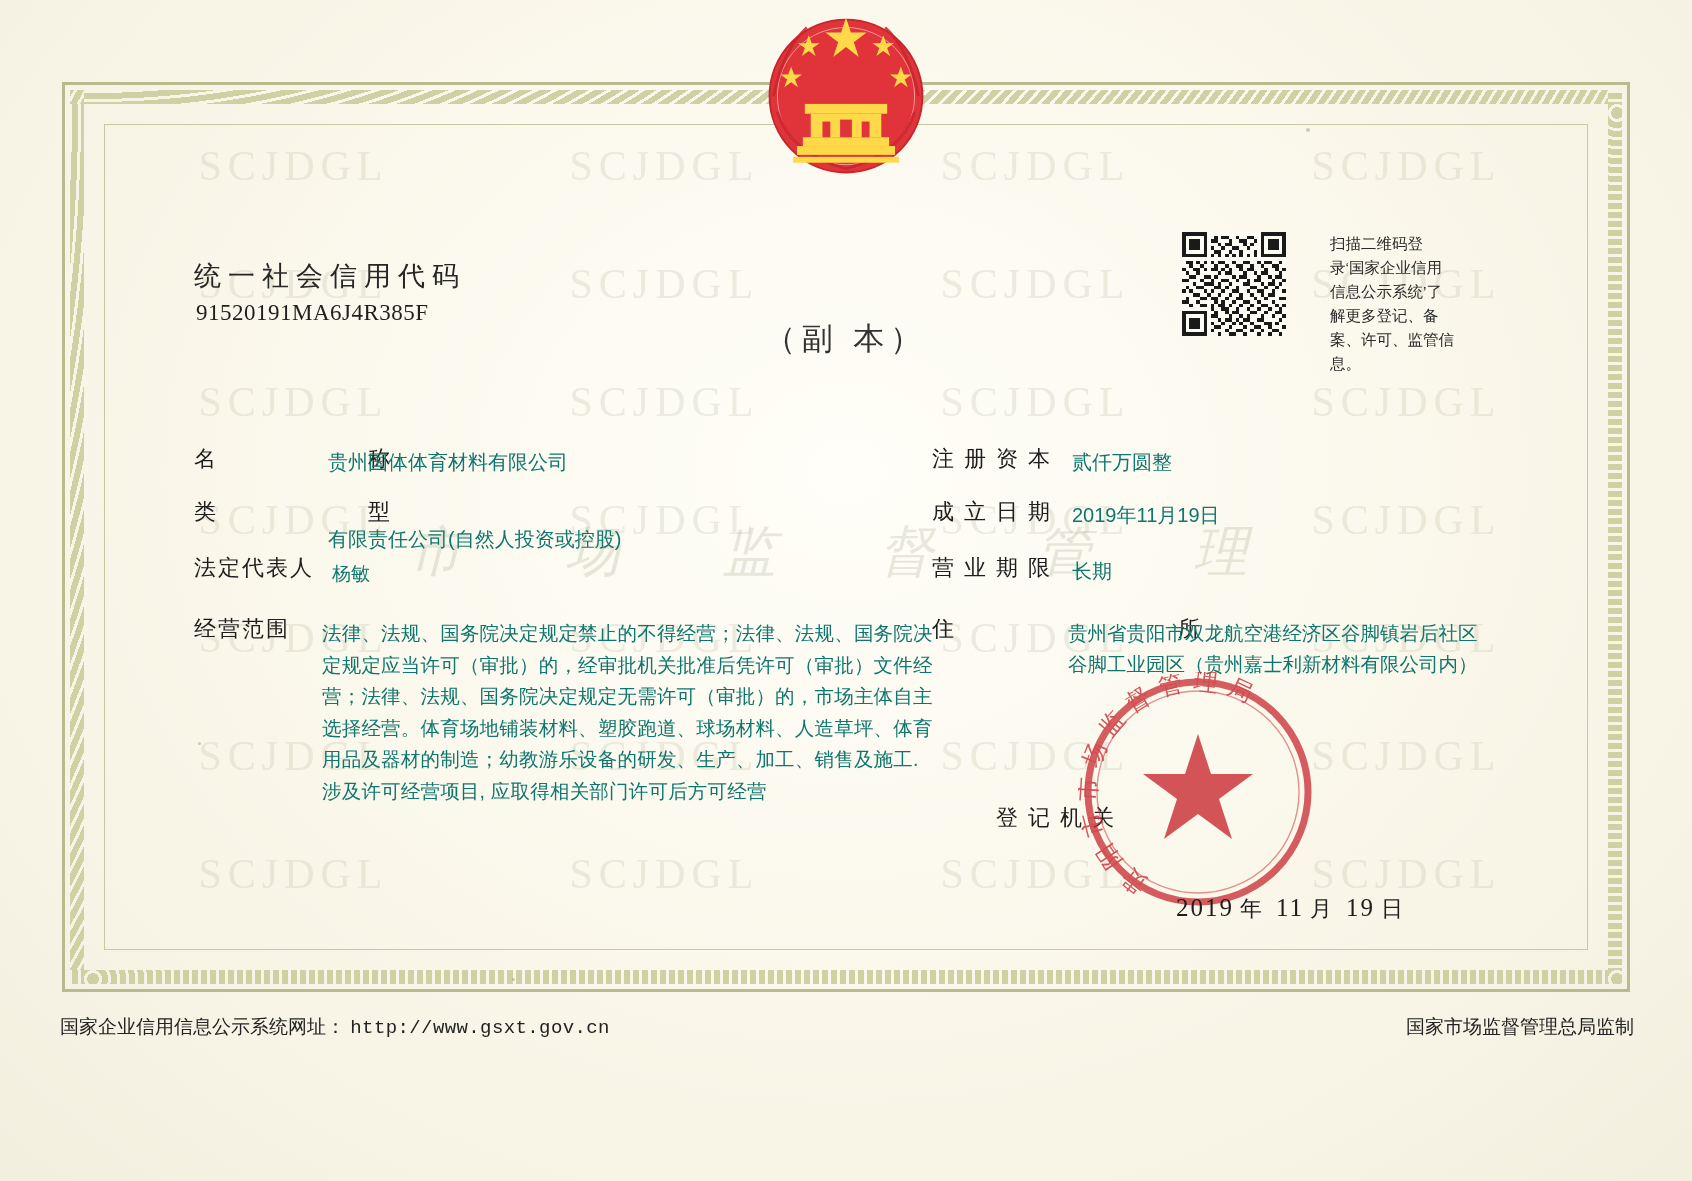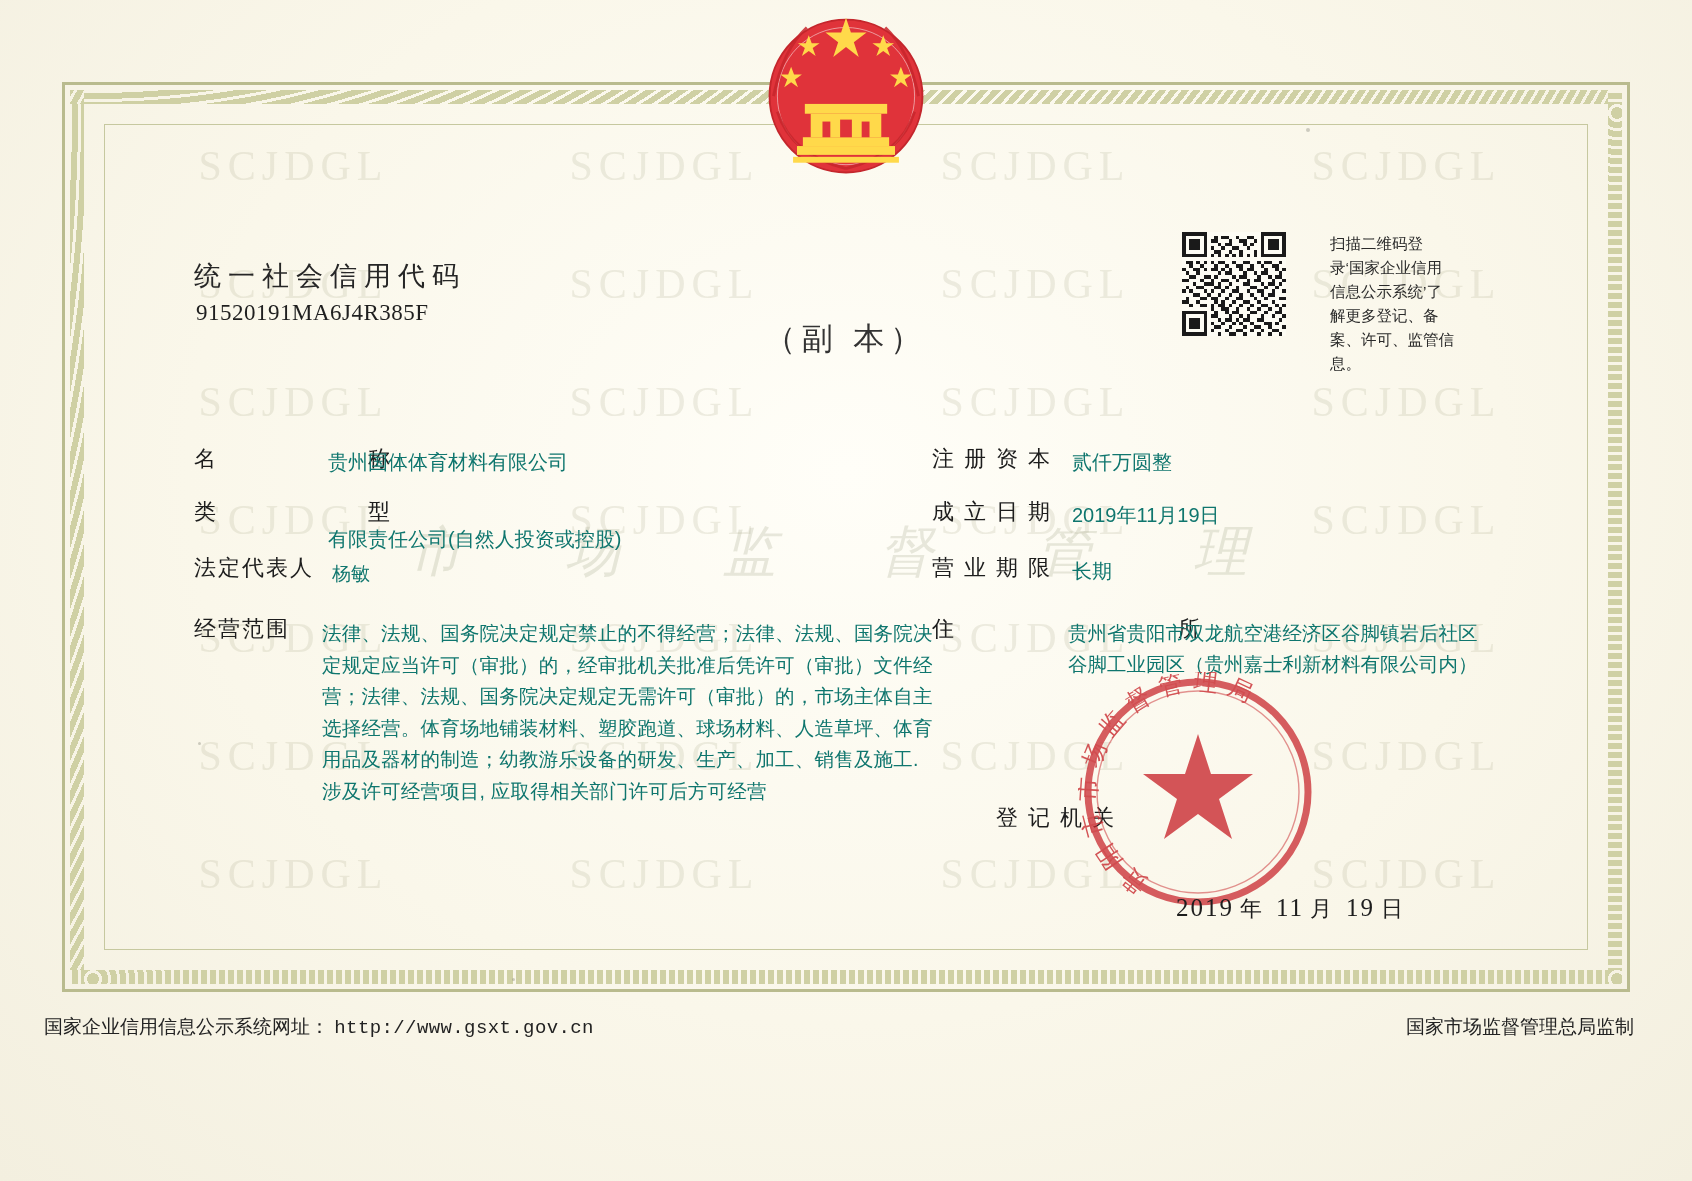--- a/index.html
+++ b/index.html
@@ -228,21 +228,21 @@
   
   .footer {
     position: absolute;
     left: 0;
     right: 0;
     top: 1008px;
     height: 70px;
   }
   .footer-left {
     position: absolute;
-    left: 44px;
+    left: 60px;
     top: 6px;
     font-size: 19px;
     color: #222;
     font-family: "Liberation Sans", sans-serif;
   }
   .footer-left .url {
     font-family: "Liberation Mono", monospace;
     font-size: 19px;
     letter-spacing: 0.4px;
   }

